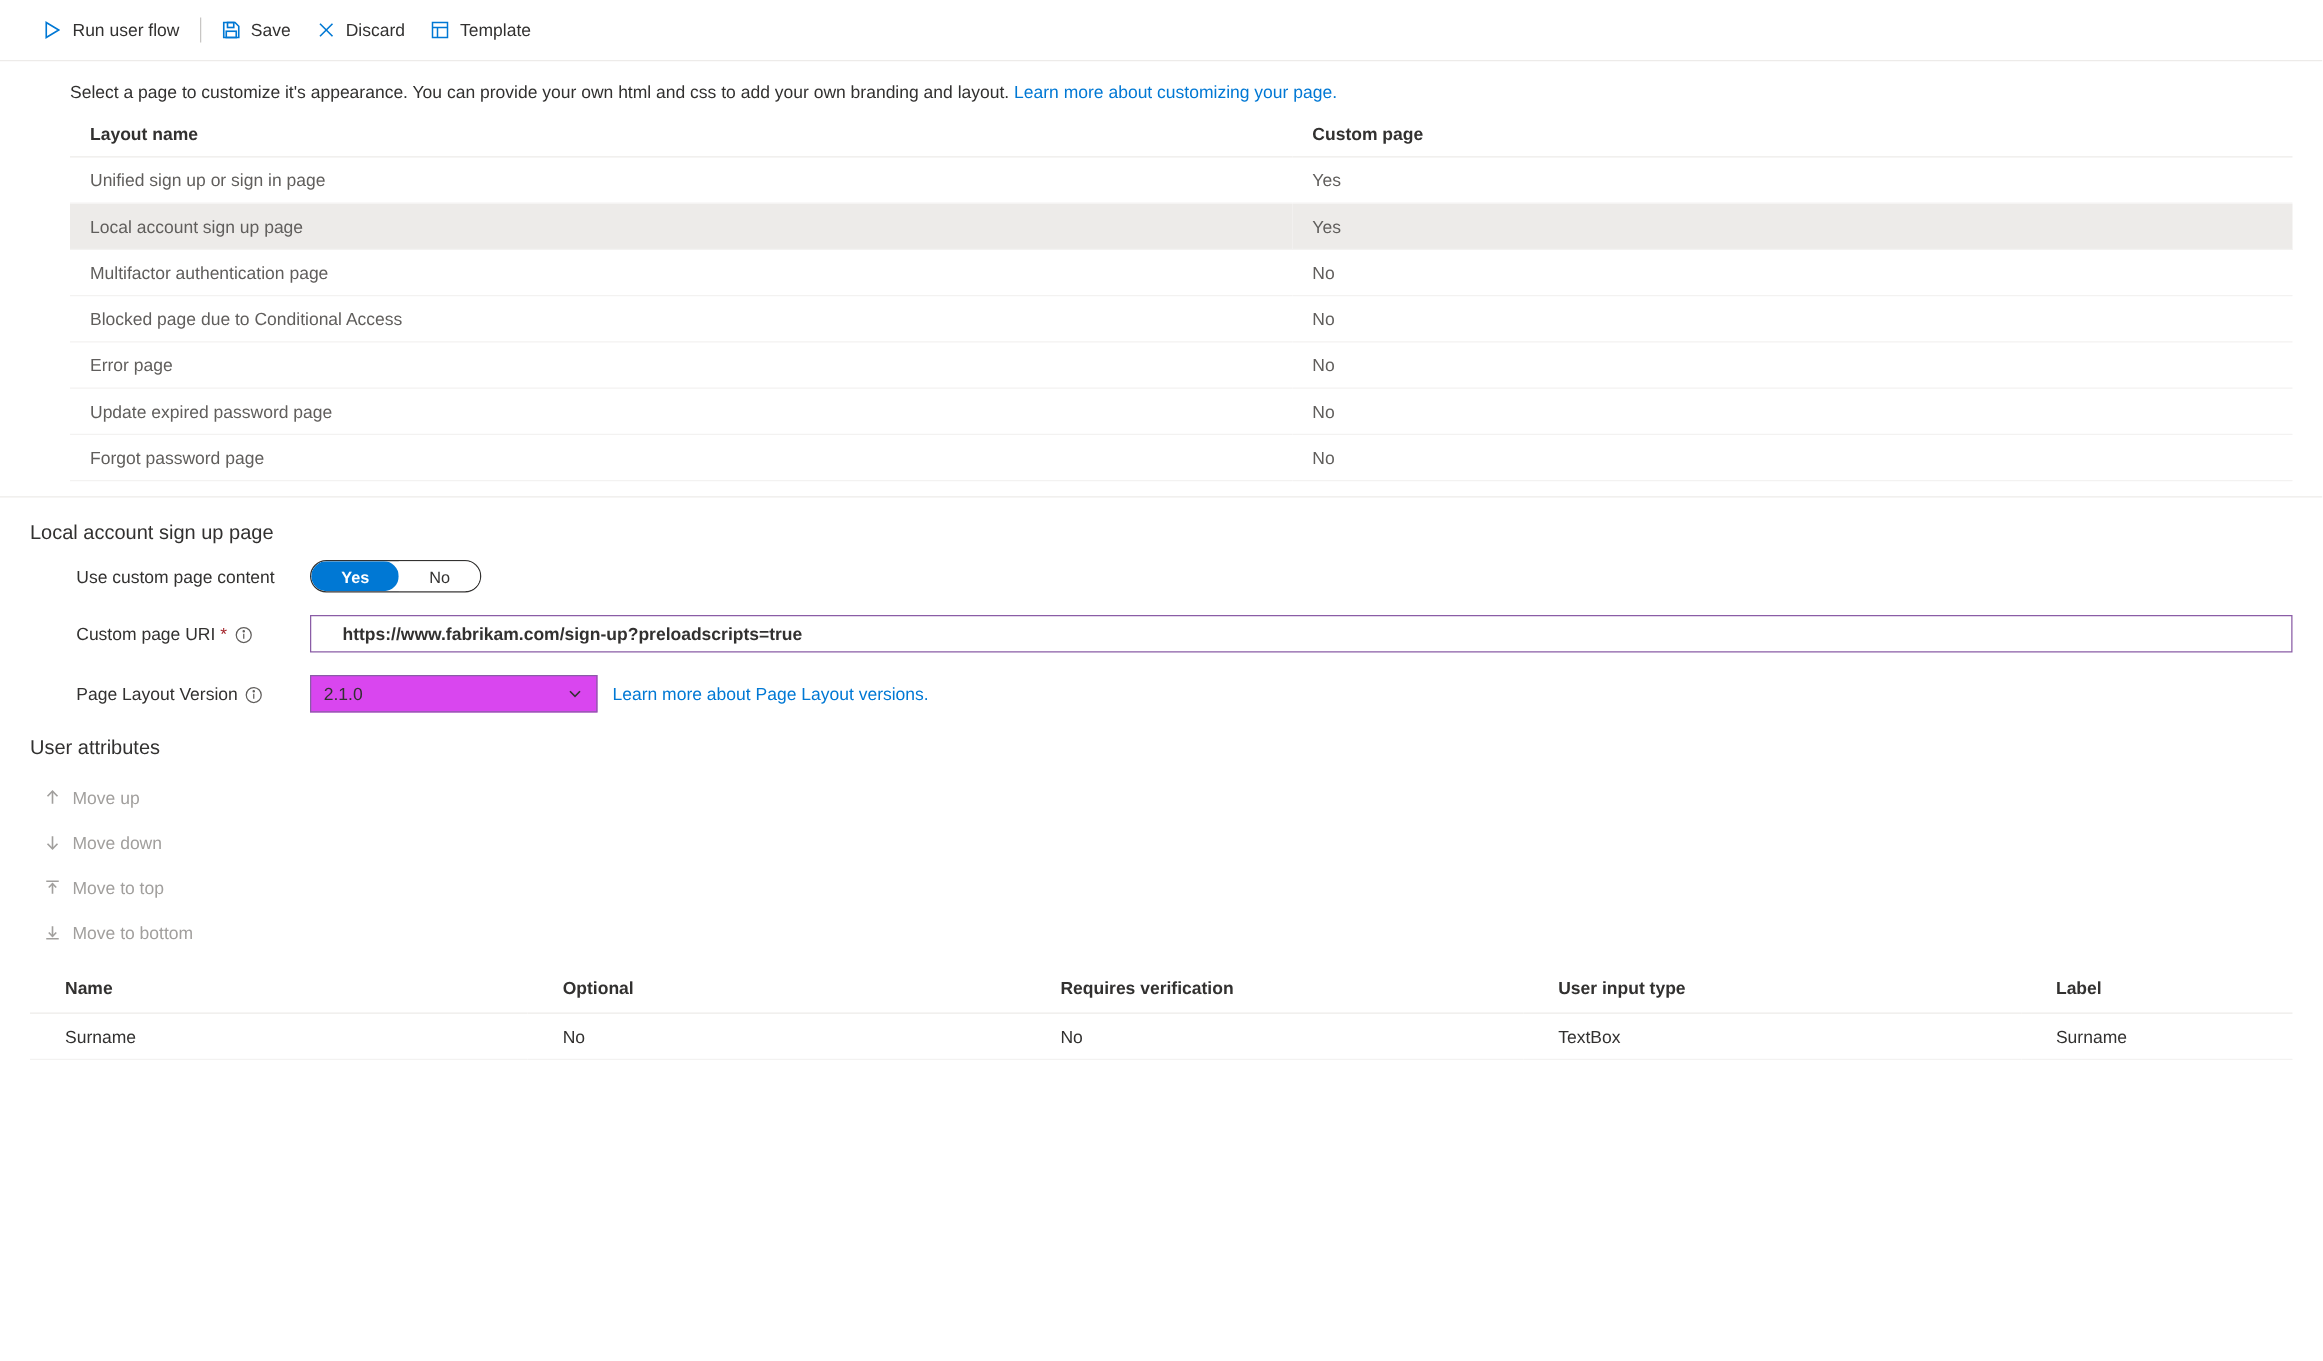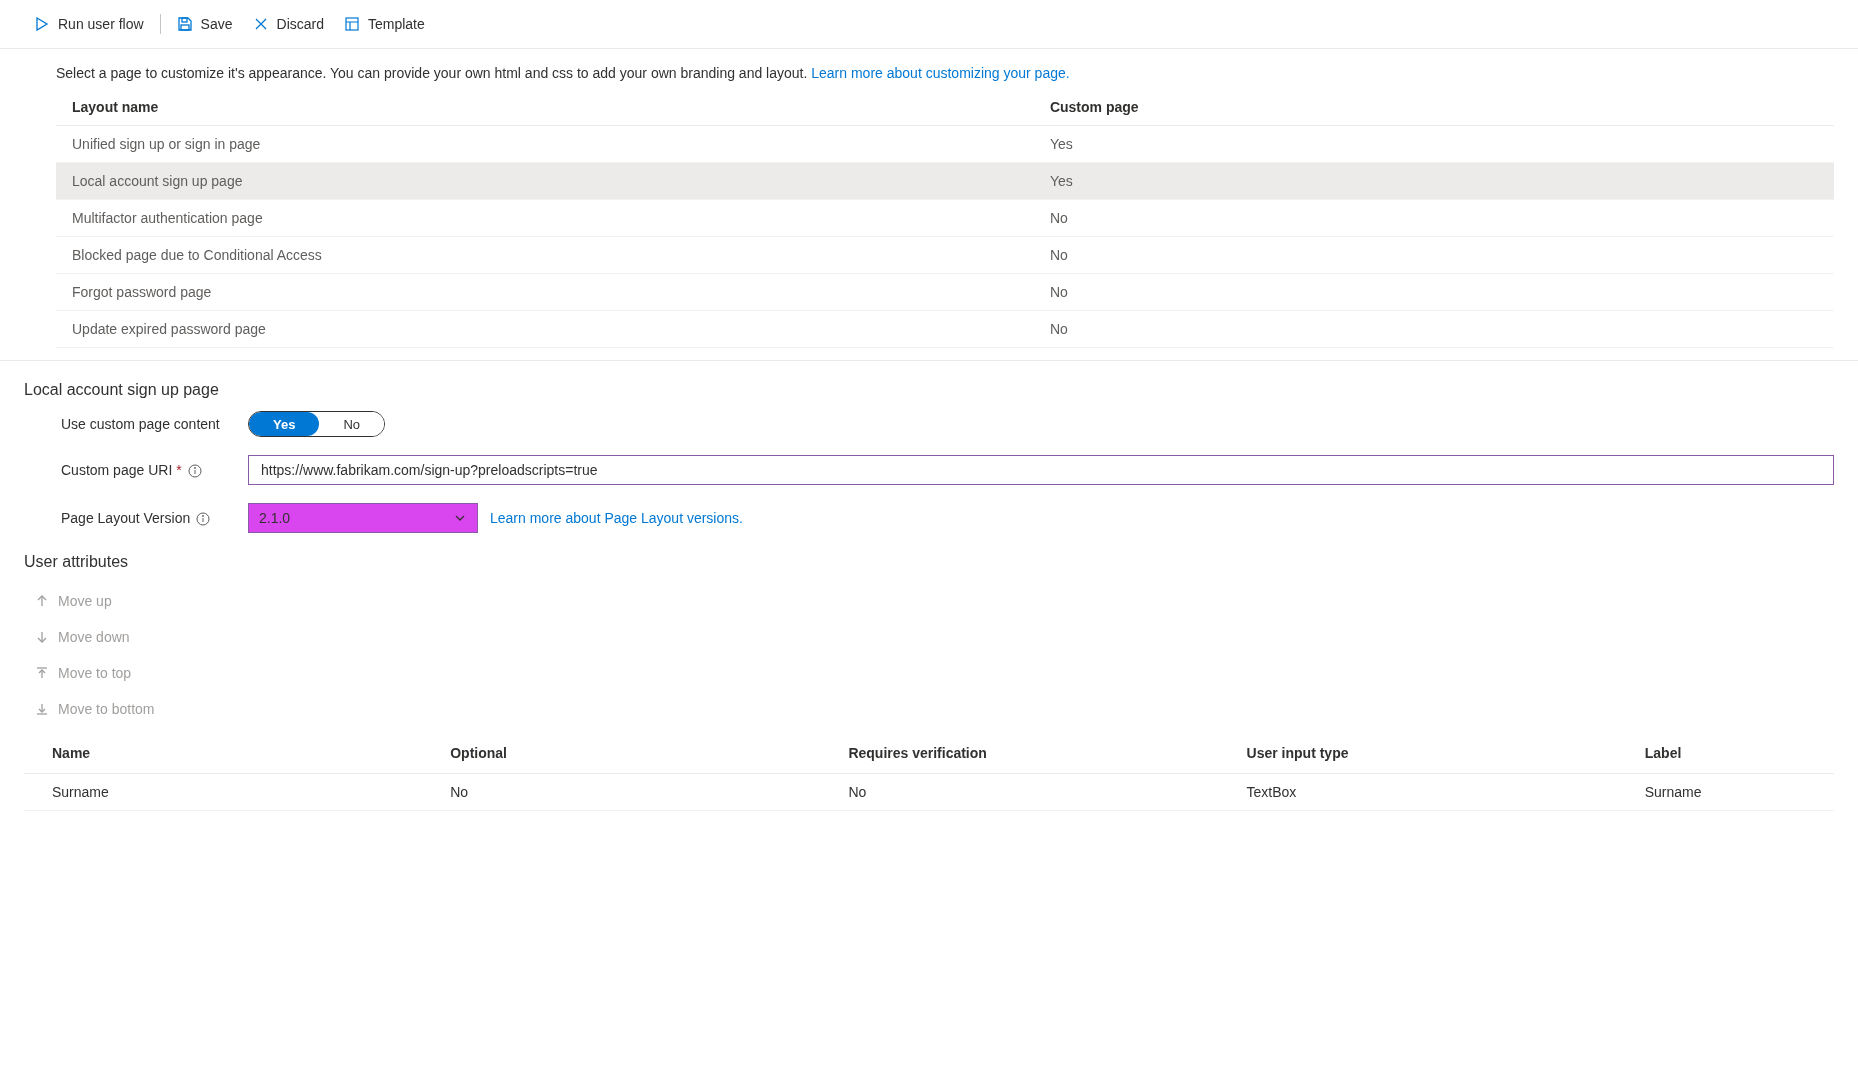--- a/index.html
+++ b/index.html
@@ -138,27 +138,28 @@
     color: #323130;
   }
   .toggle-option.active {
     background: #0078d4;
     color: #fff;
     font-weight: 600;
     border-radius: 14px;
   }
   .text-input {
     flex: 1;
-    padding: 6px 12px;
+    padding: 6px 25px;
     border: 1px solid #8a5ca6;
     font-size: 14px;
     font-family: inherit;
     color: #323130;
     background: #fff;
     outline: none;
+    font-weight: bold;
   }
   .select-wrap {
     position: relative;
     display: inline-block;
   }
   .select-input {
     width: 230px;
     padding: 6px 30px 6px 10px;
     border: 1px solid #8a5ca6;
     font-size: 14px;
@@ -292,25 +293,29 @@
         </tr>
         <tr>
           <td>Multifactor authentication page</td>
           <td>No</td>
         </tr>
         <tr>
           <td>Blocked page due to Conditional Access</td>
           <td>No</td>
         </tr>
         <tr>
+          <td>Error page</td>
+          <td>No</td>
+        </tr>
+        <tr>
+          <td>Update expired password page</td>
+          <td>No</td>
+        </tr>
+        <tr>
           <td>Forgot password page</td>
-          <td>No</td>
-        </tr>
-        <tr>
-          <td>Update expired password page</td>
           <td>No</td>
         </tr>
       </tbody>
   </table>
 </div>
 
 <div class="section">
   <div class="section-title">Local account sign up page</div>
 
   <div class="form-row">

